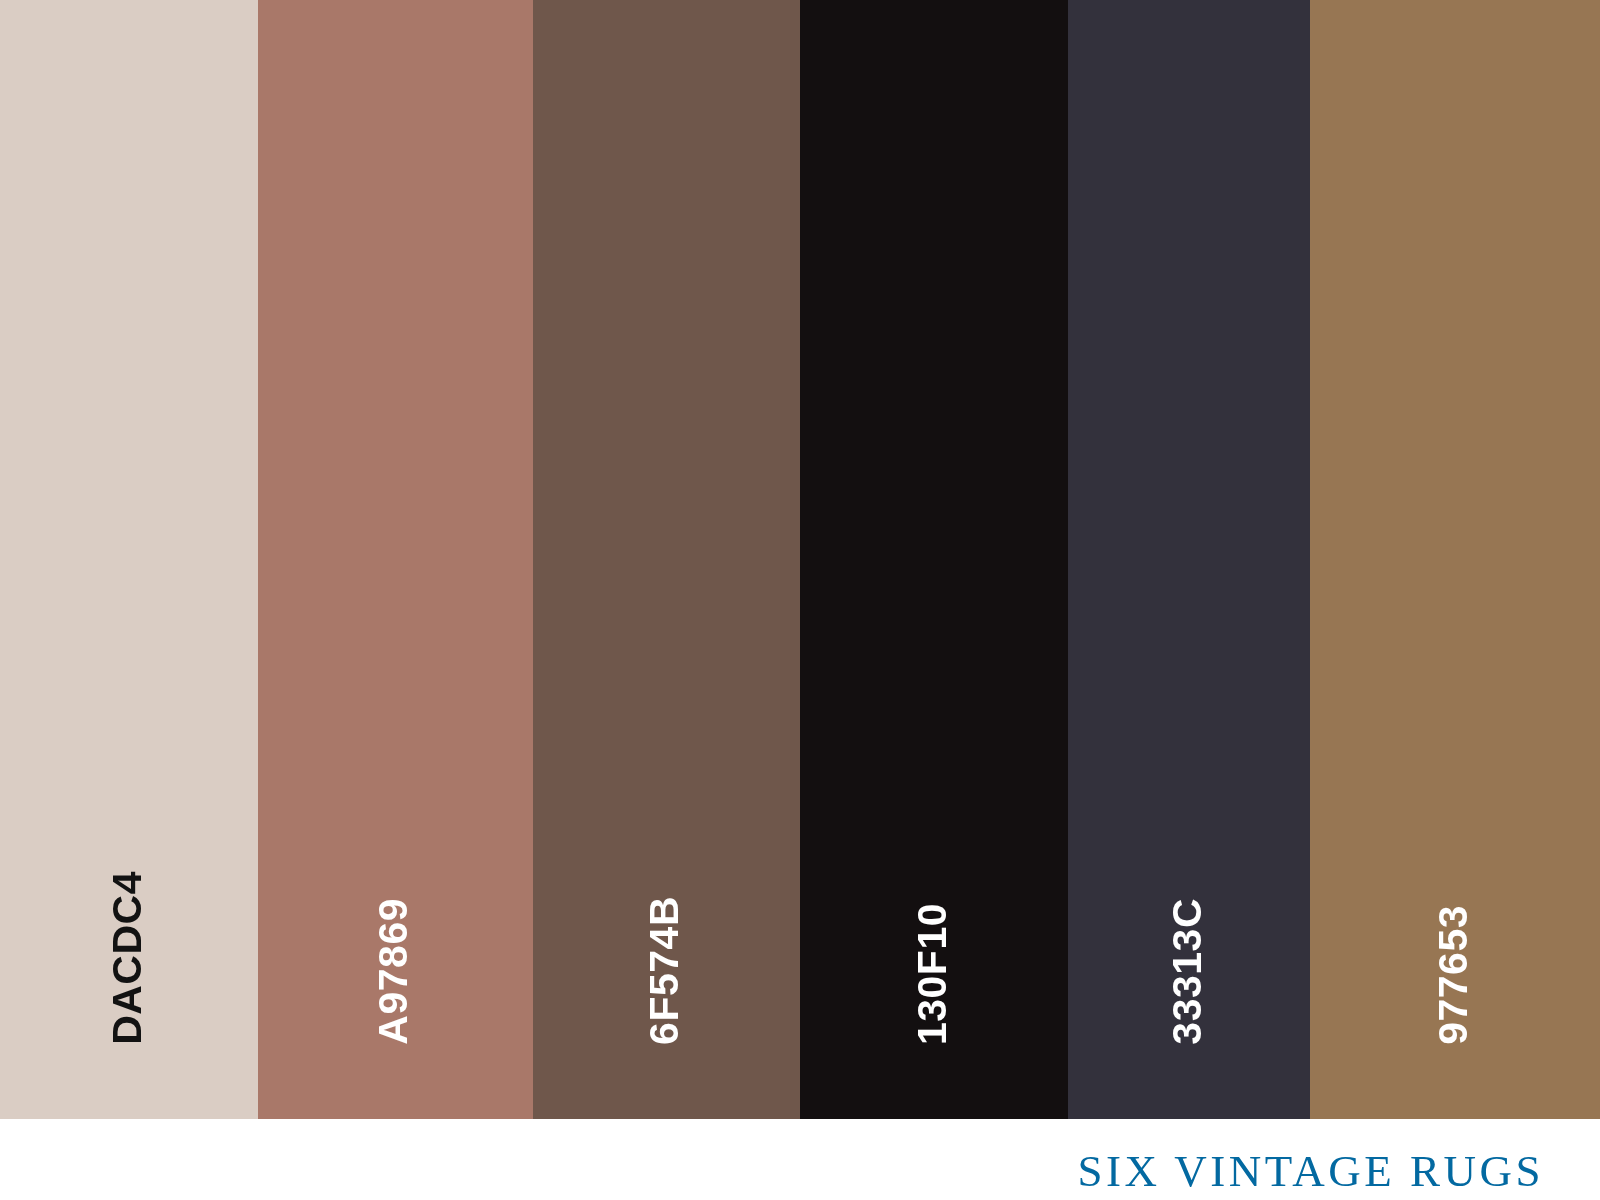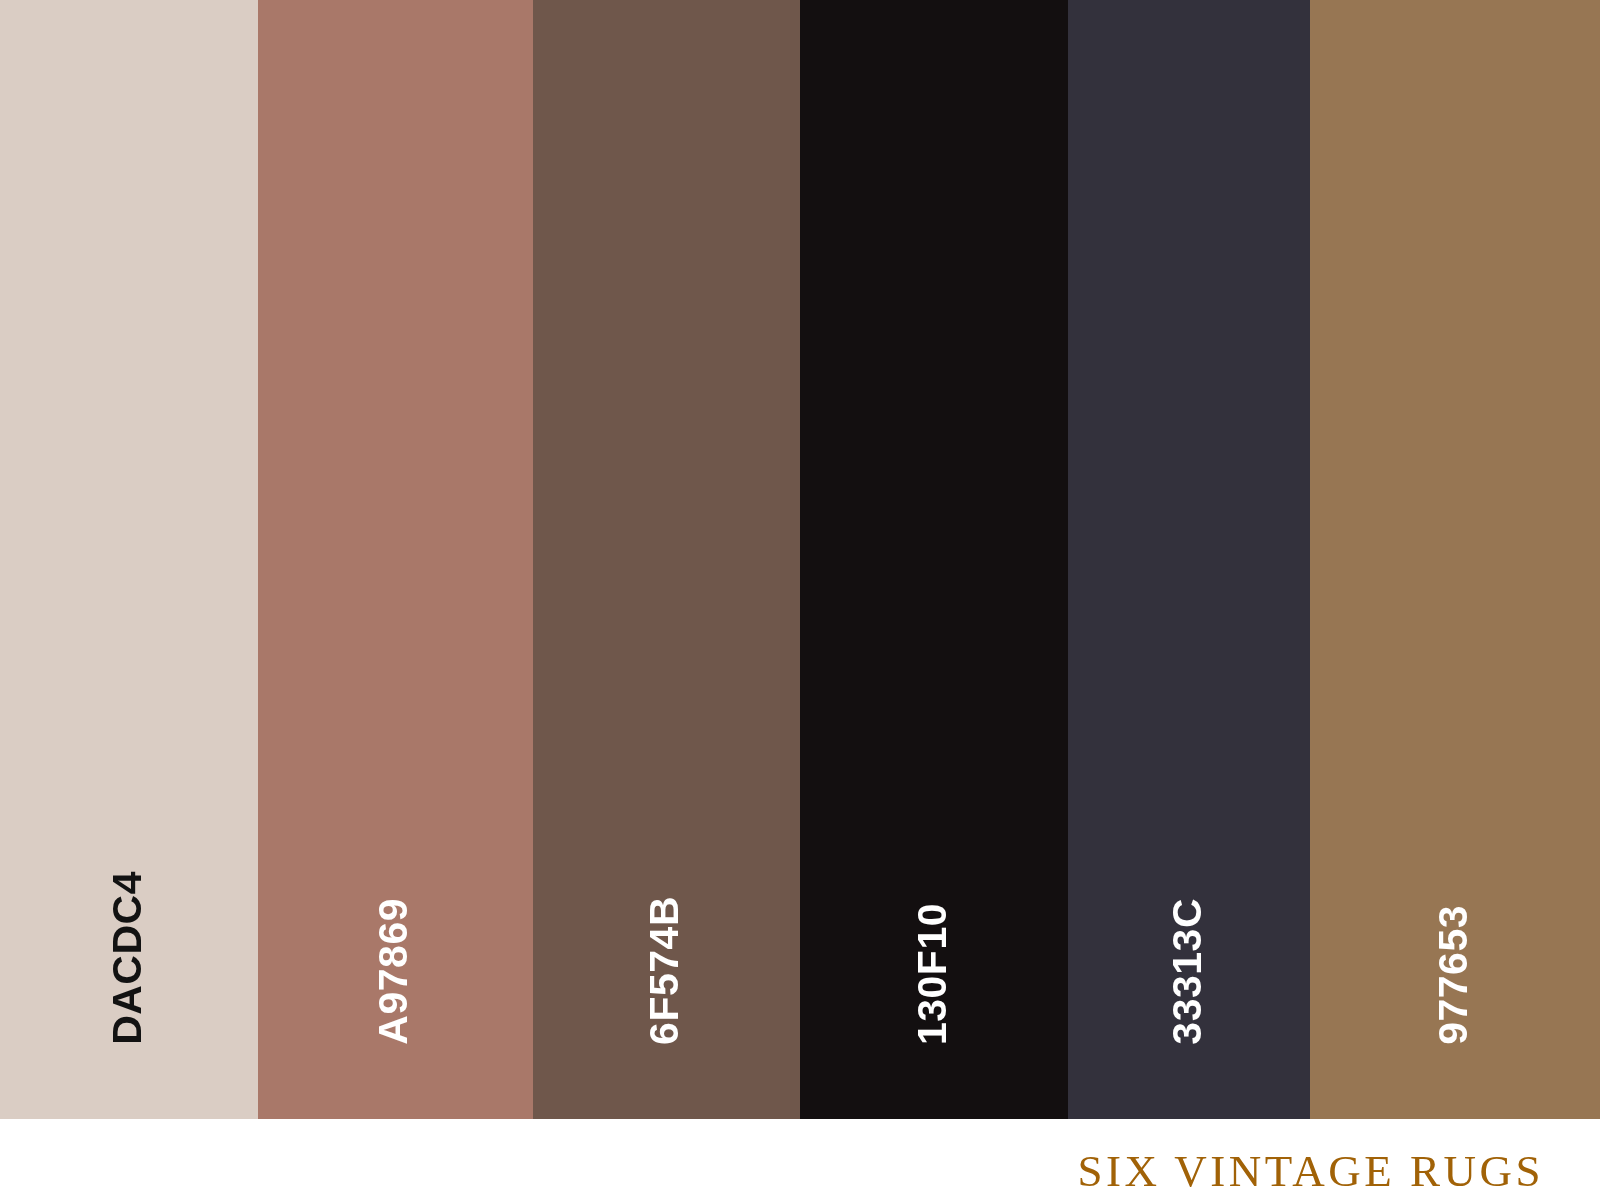--- a/index.html
+++ b/index.html
@@ -100,16 +100,16 @@
       </div>
       <div class="swatch" style="background-color: rgb(51, 49, 60); width: 242px; flex: 0 0 242px;">
         <span class="swatch-label" style="color: rgb(255, 255, 255);">33313C</span>
       </div>
       <div class="swatch" style="background-color: rgb(151, 118, 83); width: 290px; flex: 0 0 290px;">
         <span class="swatch-label" style="color: rgb(255, 255, 255);">977653</span>
       </div>
     </div>
 
   <div class="footer-band" style="background-color: rgb(255, 255, 255);">
-    <div class="brand-wordmark" style="color: #a16207;">SIX VINTAGE RUGS</div>
+    <div class="brand-wordmark" style="color: #0369a1;">SIX VINTAGE RUGS</div>
   </div>
 
 </div>
 
 </body></html>

